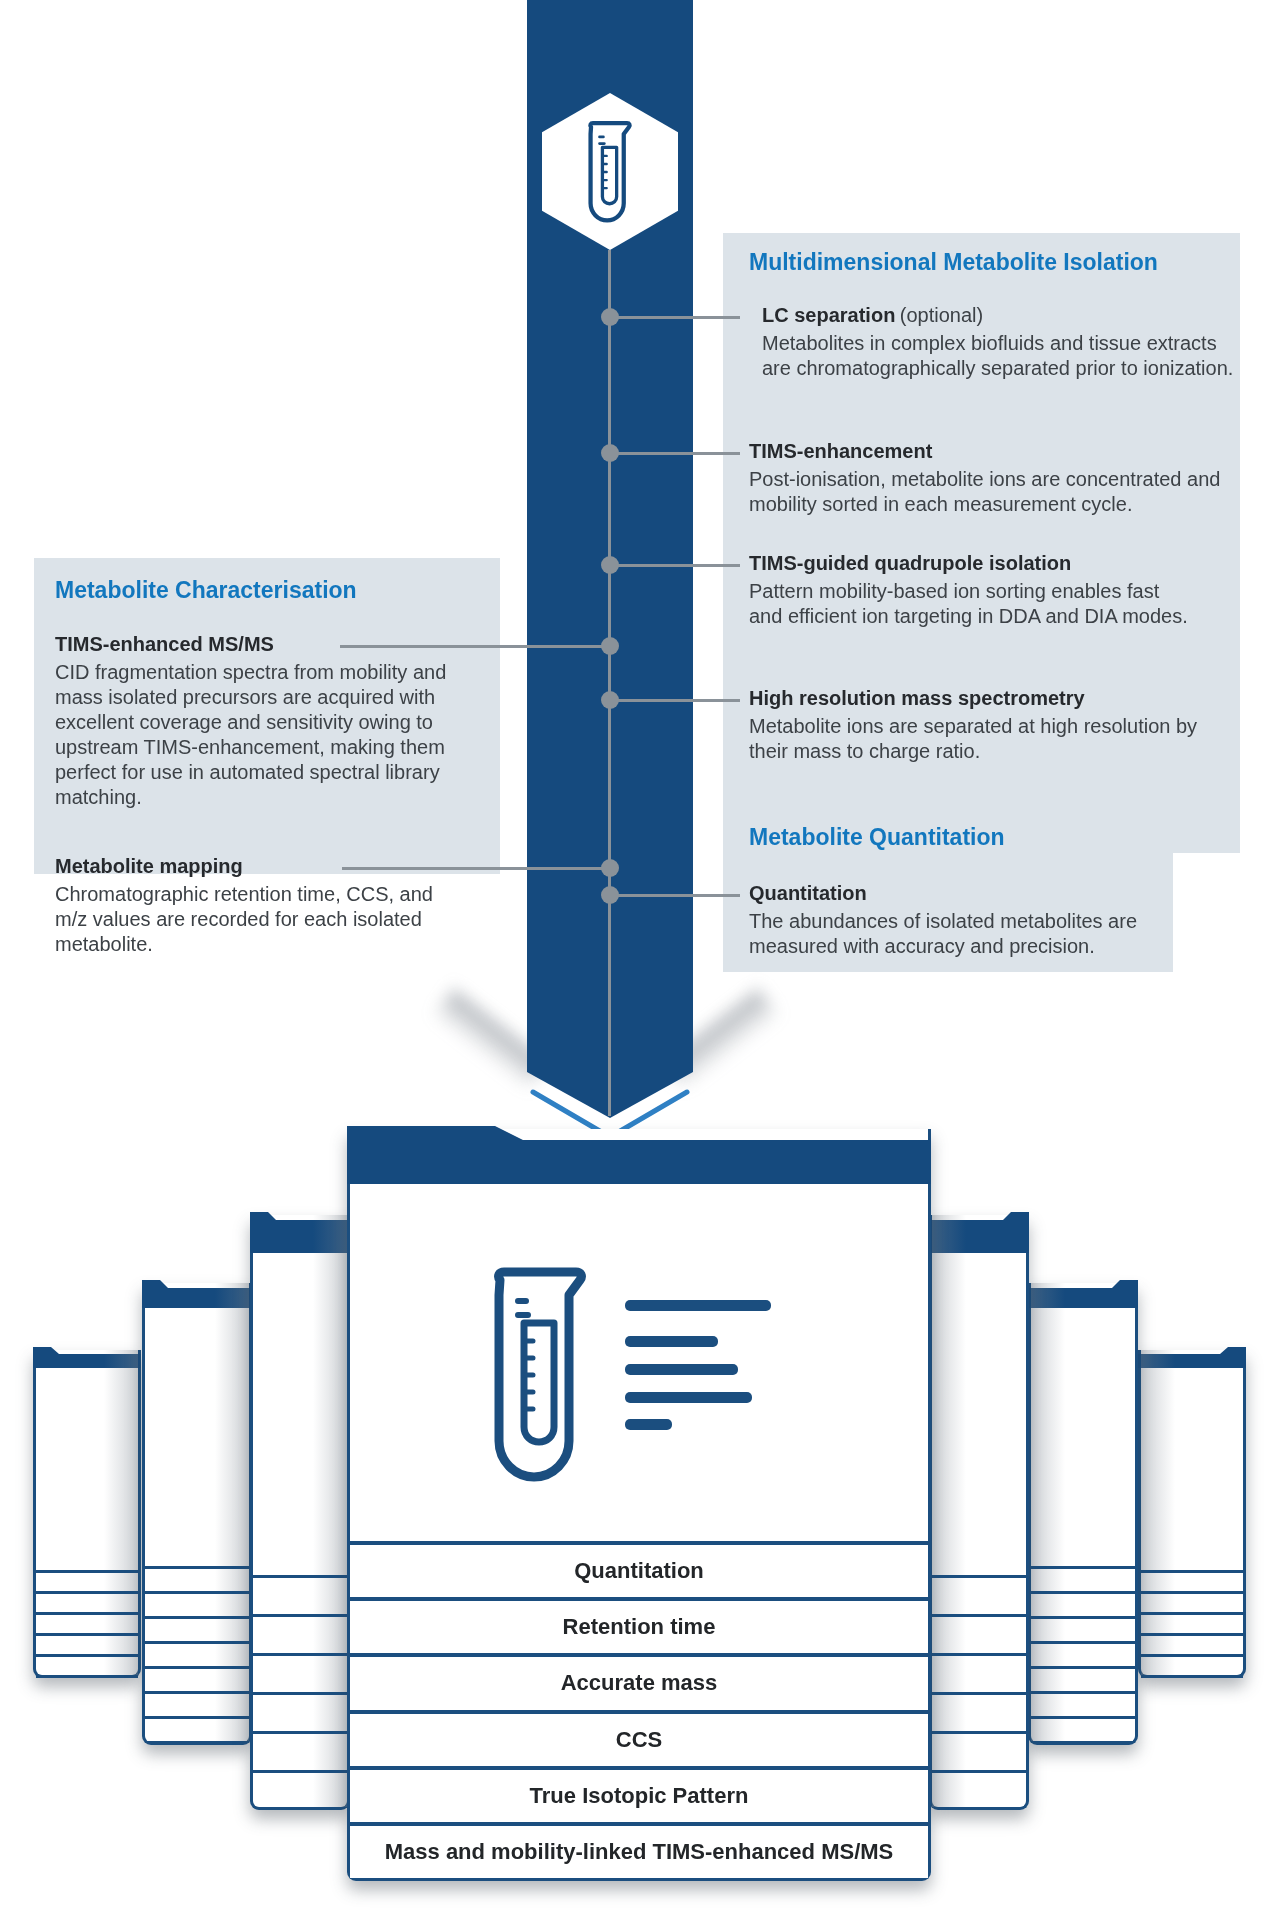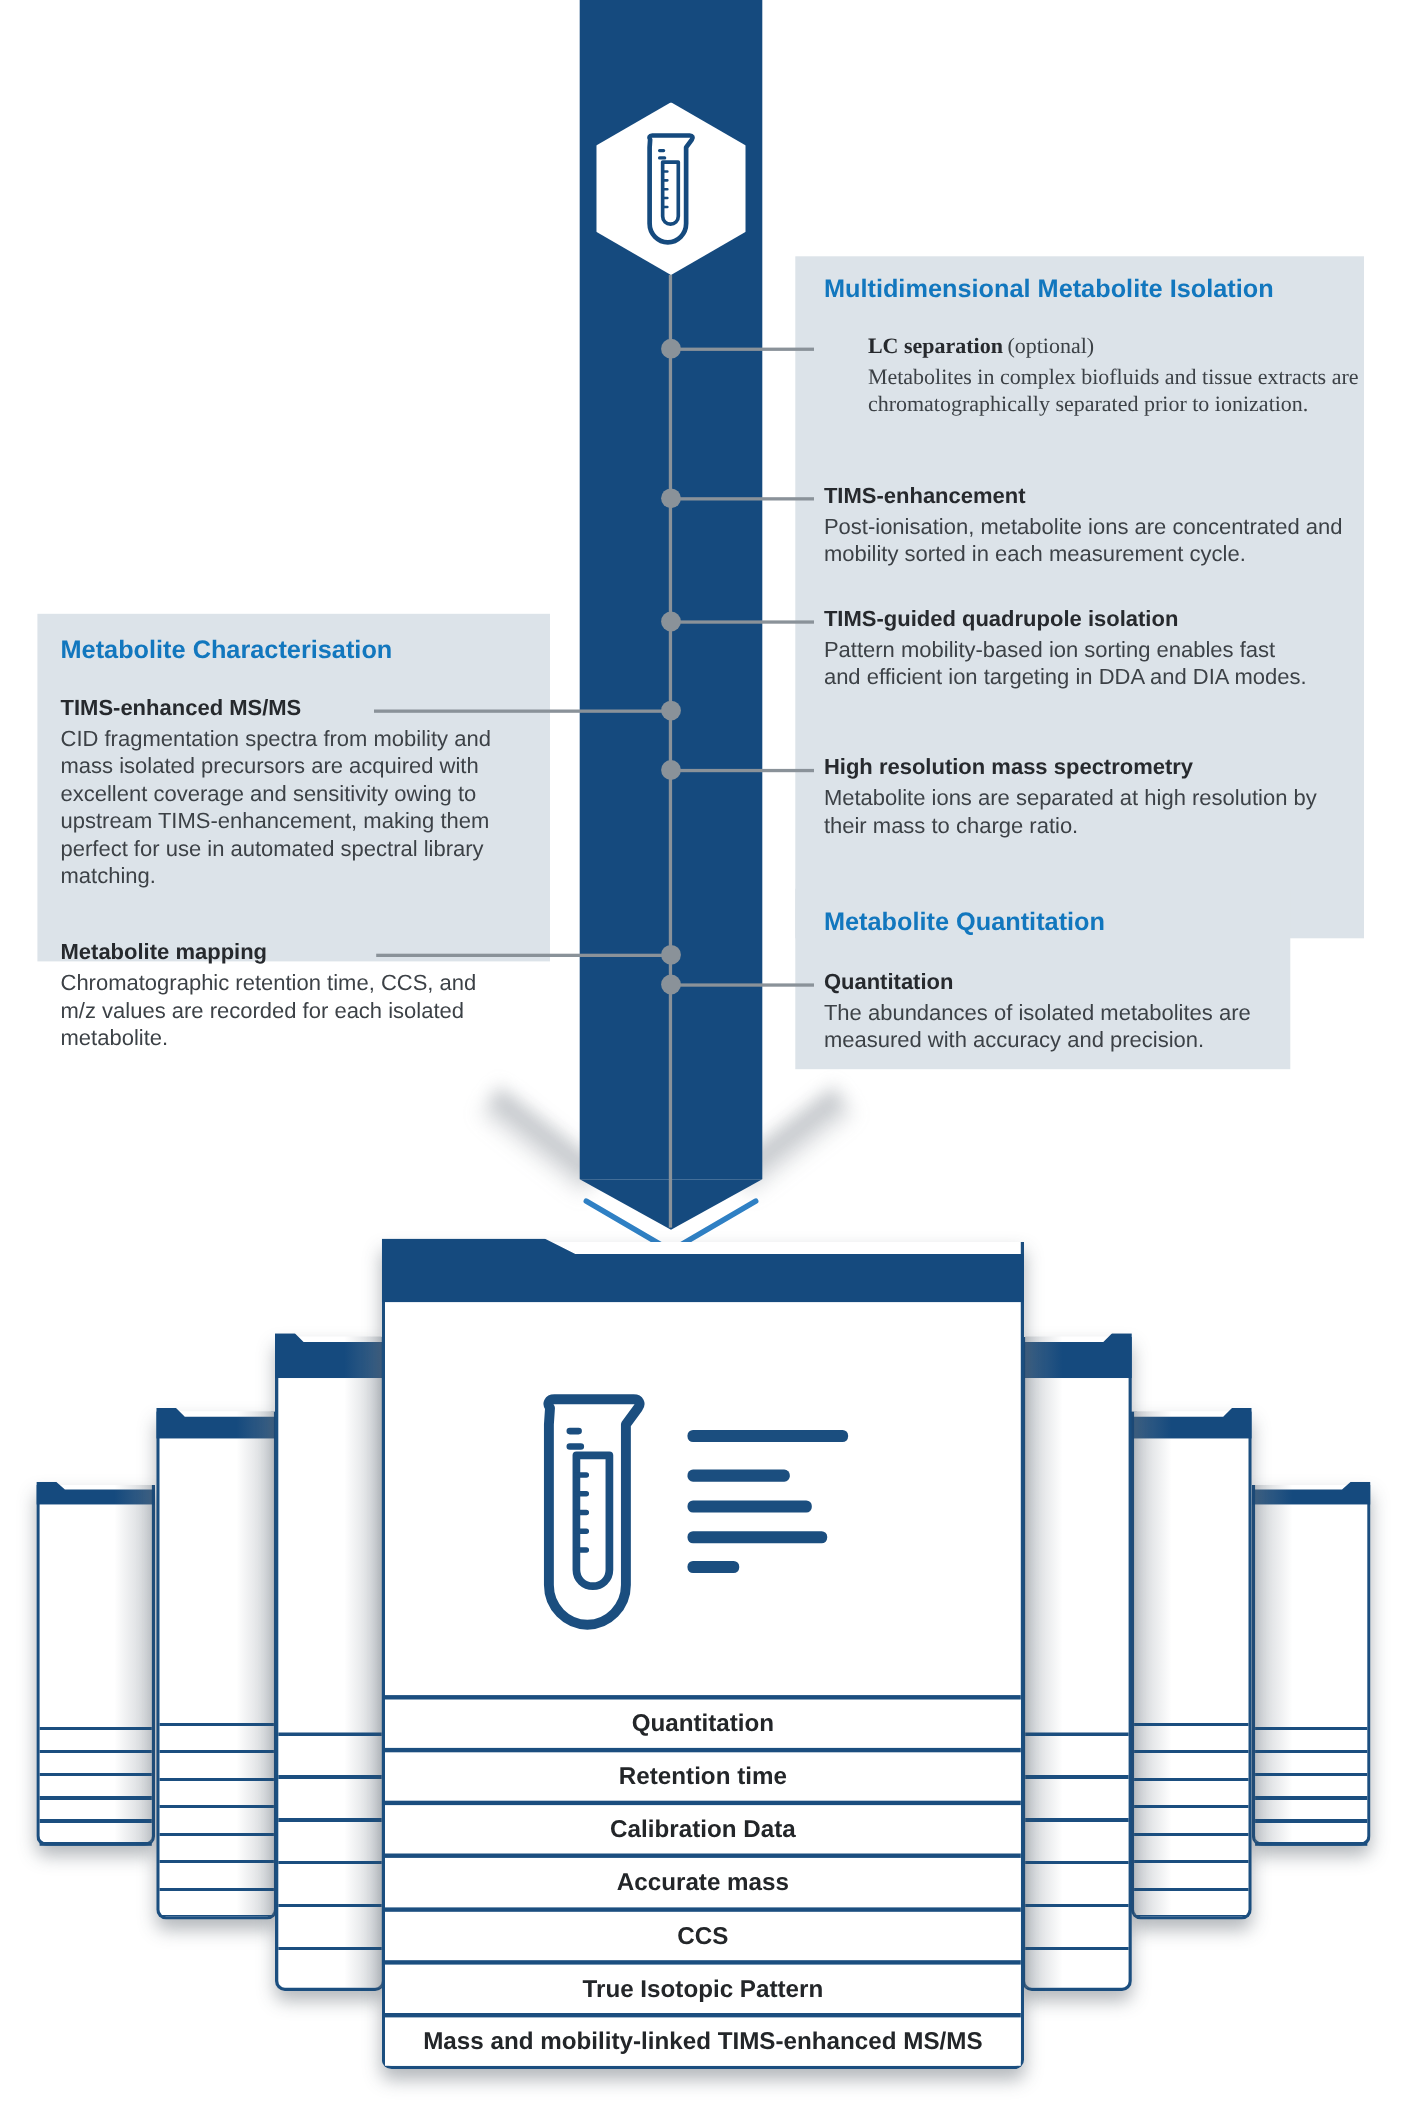--- a/index.html
+++ b/index.html
@@ -95,21 +95,21 @@
     </svg>
   </div>
 
   <svg class="chevron" width="172" height="62">
     <polyline points="9,9 86,54 163,9" fill="none" stroke="#2f80c4" stroke-width="5" stroke-linecap="round" stroke-linejoin="round"></polyline>
   </svg>
 
   <div class="panel" style="left:723px;top:233px;width:517px;height:620px;">
     <div class="panel-title" style="left:26px;top:16px;">Multidimensional Metabolite Isolation</div>
   </div>
-  <div class="item" style="left:789px;top:304px;width:480px;z-index:3;font-family:Liberation Serif, serif;">
+  <div class="item" style="left:762px;top:304px;width:480px;z-index:3;">
     <span class="item-title">LC separation</span>
     <span class="item-suffix">(optional)</span>
     <div class="item-body">Metabolites in complex biofluids and tissue extracts are chromatographically separated prior to ionization.</div>
   </div>
   <div class="item" style="left:749px;top:440px;width:490px;z-index:3;">
     <span class="item-title">TIMS-enhancement</span>
     <div class="item-body">Post-ionisation, metabolite ions are concentrated and mobility sorted in each measurement cycle.</div>
   </div>
   <div class="item" style="left:749px;top:552px;width:440px;z-index:3;">
     <span class="item-title">TIMS-guided quadrupole isolation</span>
@@ -187,21 +187,20 @@
         <rect x="135" y="77" width="93" height="11" rx="5"></rect>
         <rect x="135" y="105" width="113" height="11" rx="5"></rect>
         <rect x="135" y="133" width="127" height="11" rx="5"></rect>
         <rect x="135" y="160" width="47" height="11" rx="5"></rect>
       </g>
     </svg>
 
     <div class="rows">
       <div class="rowlabel">Quantitation</div>
       <div class="rowlabel">Retention time</div>
-      <div class="rowlabel">Calibration Data</div>
       <div class="rowlabel">Accurate mass</div>
       <div class="rowlabel">CCS</div>
       <div class="rowlabel">True Isotopic Pattern</div>
       <div class="rowlabel">Mass and mobility-linked TIMS-enhanced MS/MS</div>
     </div>
   </div>
 
 </div>
 
 </body></html>

